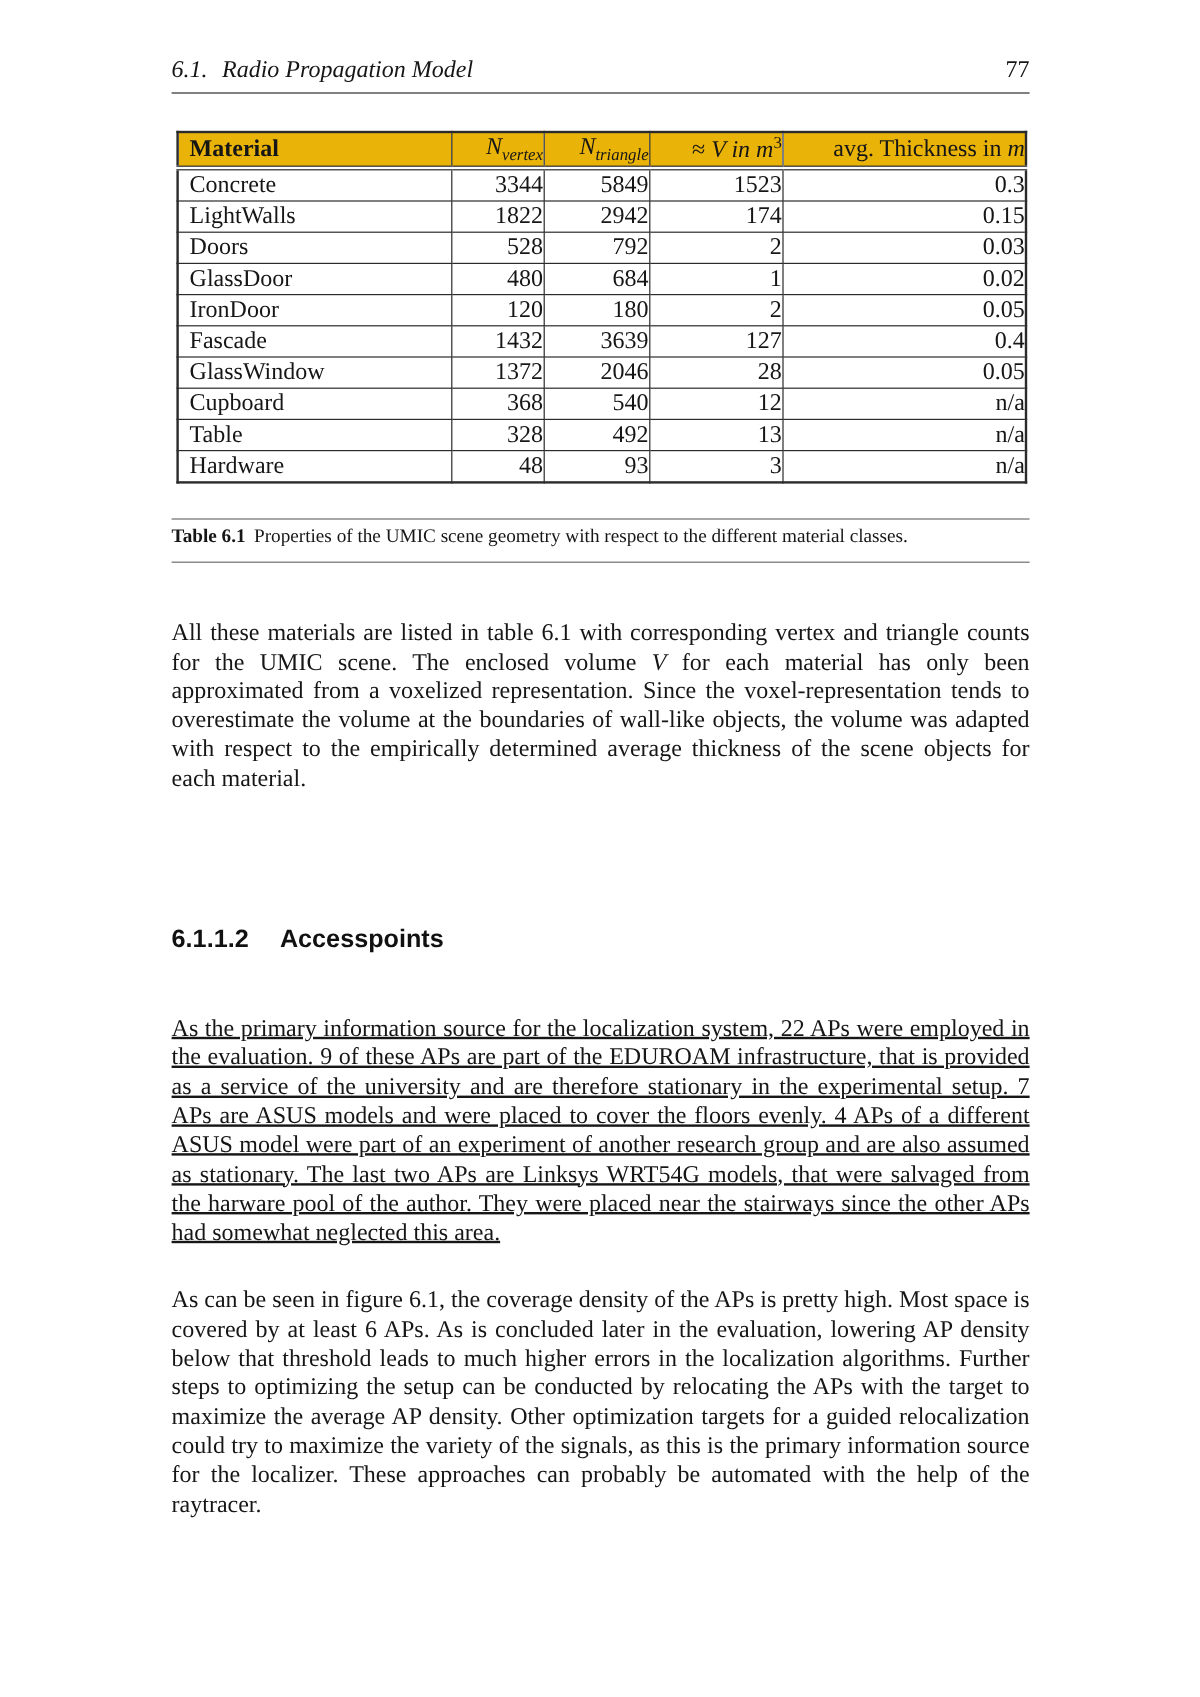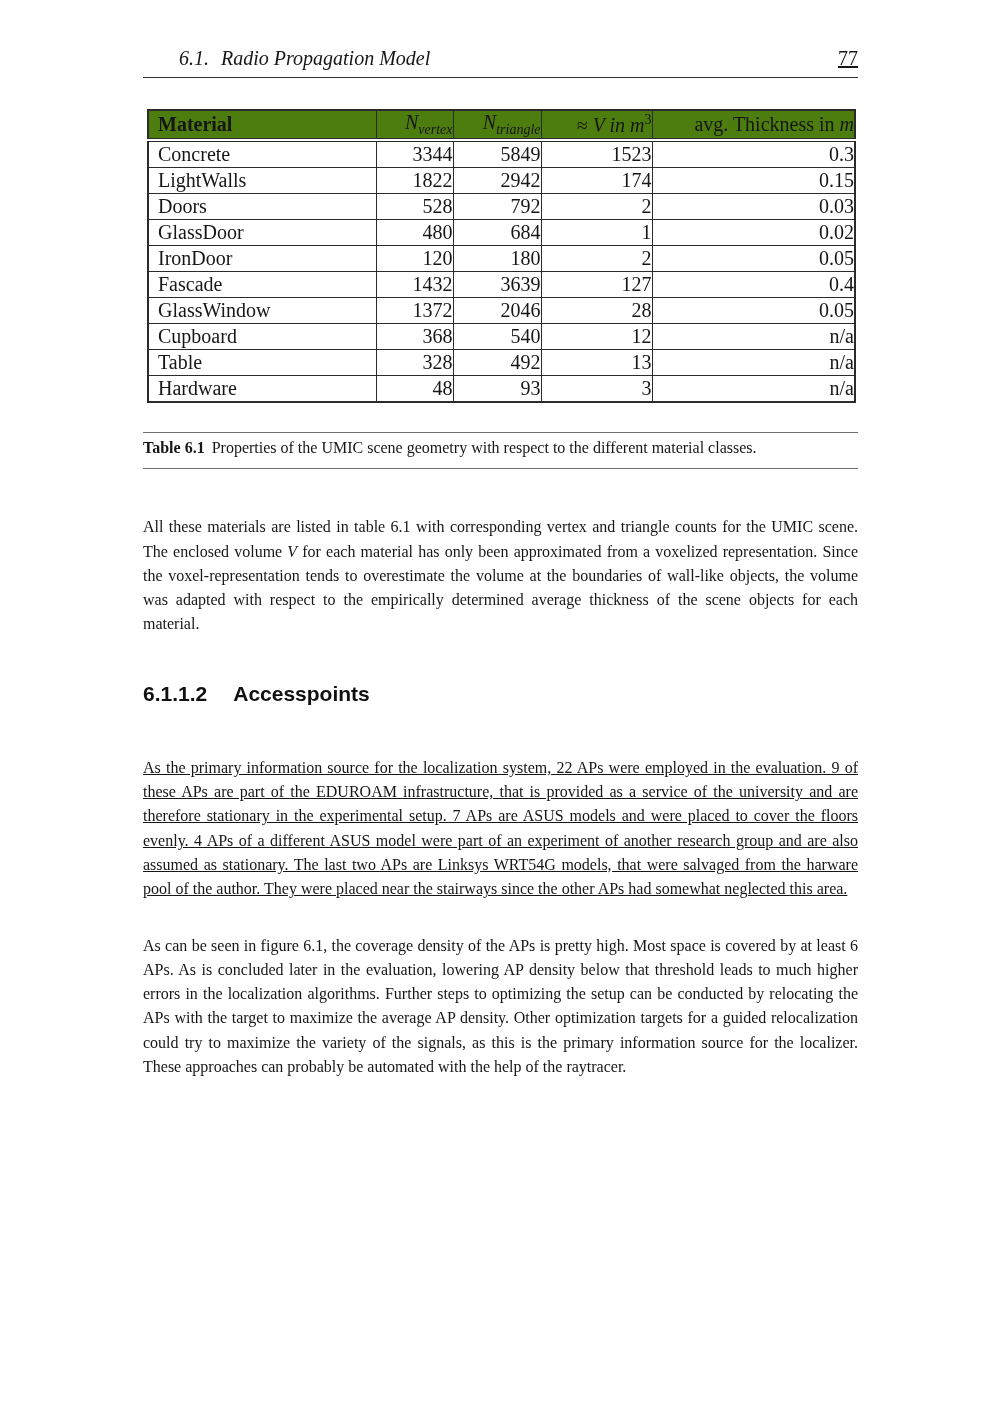--- a/index.html
+++ b/index.html
@@ -13,39 +13,39 @@
   .page { position: relative; width: 1000px; height: 1414px; overflow: hidden; }
   .content { position: absolute; left: 143px; top: 46px; width: 715px; }
 
   
   .running-head {
     display: flex; justify-content: space-between; align-items: baseline;
     font-size: 20px; line-height: 24px;
     padding-bottom: 7px;
     border-bottom: 1.5px solid #2e2e2e;
   }
-  .rh-left { font-style: italic; margin-left: 36px; }
+  .rh-left { font-style: italic; }
   .rh-section { margin-right: 12px; }
-  .rh-page { font-style: normal; text-decoration: underline; }
+  .rh-page { font-style: normal; }
 
   
   table.materials {
     border-collapse: collapse; table-layout: fixed;
     width: 707px; margin: 31px 0 0 4px;
     font-size: 20px;
     border: 2px solid #2b2b2b;
   }
   .materials th, .materials td {
     border: 1px solid #2b2b2b;
     padding: 0; height: 25px;
     text-align: right; font-weight: normal;
     overflow: hidden; white-space: nowrap;
   }
   .materials thead th {
-    background: #4d7c0f;
+    background: #eab308;
     background-clip: padding-box;
     border-bottom: 4px double #2b2b2b;
     height: 27px;
   }
   .materials th.c-material, .materials td.c-material { text-align: left; padding-left: 9px; }
   .materials th.c-material { font-weight: bold; }
   .materials i { font-style: italic; }
   .materials sub { font-size: 70%; }
   .materials sup { font-size: 70%; }
 
@@ -55,30 +55,30 @@
     border-top: 1px solid #6f6f6f;
     border-bottom: 1px solid #6f6f6f;
     padding: 3px 0 8px 0;
     font-size: 16px; line-height: 24.3px;
     text-align: justify;
   }
   .caption-label { font-weight: bold; margin-right: 7px; }
 
   
   p.body-par {
-    margin: 0; font-size: 16px; line-height: 24.3px;
+    margin: 0; font-size: 20px; line-height: 24.3px;
     text-align: justify;
   }
   #par-materials { margin-top: 46px; }
   #par-aps       { margin-top: 50px; text-decoration: underline; }
   #par-coverage  { margin-top: 32px; }
 
   
   .subsection-heading {
-    margin-top: 44px;
+    margin-top: 109px;
     font-family: "Liberation Sans", sans-serif;
     font-weight: bold; font-size: 21px; line-height: 25px;
     color: #111;
   }
   .subsection-title { margin-left: 26px; }
 </style>
 </head>
 <body>
 
 <div class="page">

